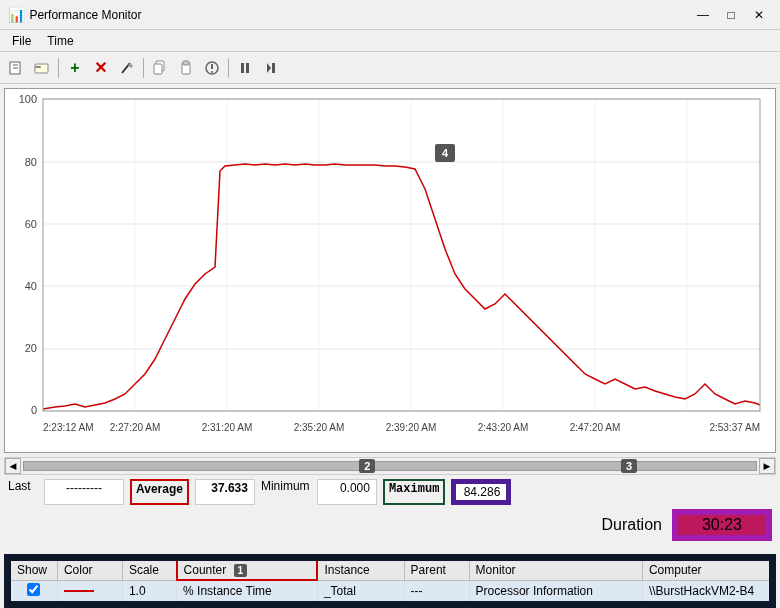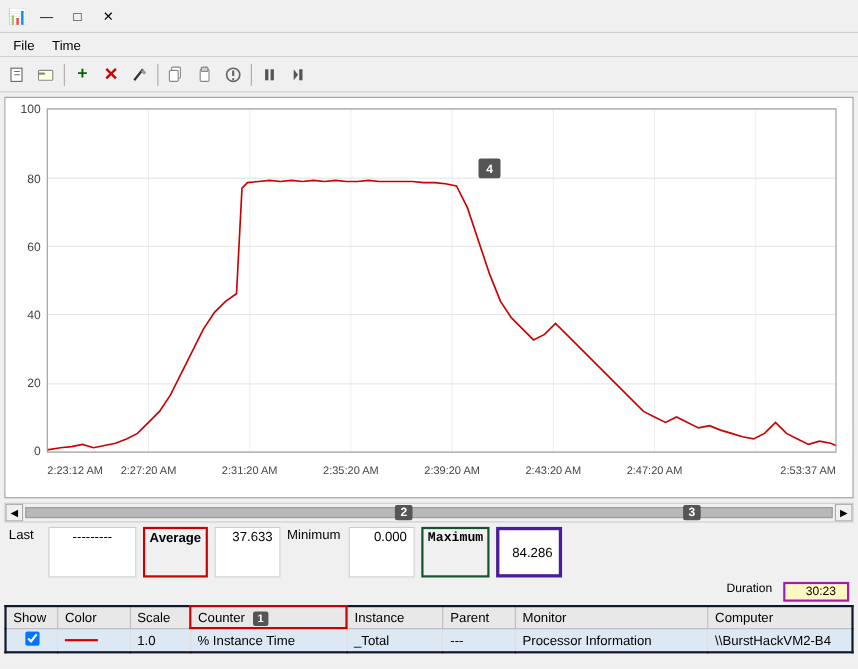--- a/index.html
+++ b/index.html
@@ -62,21 +62,21 @@
       border: 1px solid #999;
       margin: 0 0 4px 0;
       position: relative;
     }
 
     
     .data-table {
       width: 100%;
       border-collapse: collapse;
       background: white;
-      border: 2px solid #0f172a;
+      border: 7px solid #0f172a;
     }
     .data-table th {
       background: #e8e8e8;
       border: 1px solid #bbb;
       padding: 2px 6px;
       text-align: left;
       font-weight: normal;
       font-size: 12px;
     }
     .data-table td {
@@ -105,20 +105,21 @@
       height: 2px;
       background: #cc0000;
       vertical-align: middle;
     }
   </style>
 </head>
 <body>
 
 <div class="titlebar">
   <span style="margin-right:4px; font-size:14px;">📊</span>
+  <span class="titlebar-title">Performance Monitor</span>
   <div class="titlebar-controls">
     <button class="titlebar-btn">—</button>
     <button class="titlebar-btn">□</button>
     <button class="titlebar-btn close">✕</button>
   </div>
 </div>
 
 <div class="menubar">
   <div class="menu-item">File</div>
   <div class="menu-item">Time</div>
@@ -313,29 +314,29 @@
 
     <div style="position:absolute;left:46%;top:1px;background:#555;color:white;font-size:11px;padding:1px 5px;border-radius:2px;font-weight:bold;">2</div>
 
     <div style="position:absolute;left:80%;top:1px;background:#555;color:white;font-size:11px;padding:1px 5px;border-radius:2px;font-weight:bold;">3</div>
   </div>
 
   <div style="display:flex; gap:6px; padding:2px 4px; font-size:12px; margin-bottom:1px;">
     <span style="min-width:30px;">Last</span>
     <div style="border:1px solid #ccc;background:white;padding:1px 6px;min-width:80px;text-align:center;">---------</div>
     <span style="min-width:50px; border:2px solid #cc0000; padding:1px 4px; font-weight:bold;">Average</span>
-    <div style="border:1px solid #ccc;background:white;padding:1px 6px;min-width:60px;text-align:right;">37.633</div>
+    <div style="border:1px solid #ccc;background:white;padding:1px 6px;min-width:60px;text-align:right;font-weight:bold;">37.633</div>
     <span style="min-width:50px;">Minimum</span>
     <div style="border:1px solid #ccc;background:white;padding:1px 6px;min-width:60px;text-align:right;">0.000</div>
     <span style="min-width:55px; border:2px solid #14532d; padding:1px 4px; font-weight:bold;font-family:Liberation Mono, monospace;">Maximum</span>
-    <div style="border:3px solid #4c1d95;background:white;padding:13px 6px;min-width:60px;text-align:right;">84.286</div>
-  </div>
-  <div style="display:flex; justify-content:flex-end; gap:6px; padding:1px 4px; font-size:11px; margin-bottom:2px;">
+    <div style="border:5px solid #4c1d95;background:white;padding:1px 6px;min-width:60px;text-align:right;">84.286</div>
+  </div>
+  <div style="display:flex; align-items:center; justify-content:flex-end; gap:6px; padding:1px 4px; font-size:16px; margin-bottom:12px;">
     <span style="margin-right:4px;">Duration</span>
-    <div style="border:2px solid #a21caf;background:#fef9c3;padding:1px 10px;min-width:60px;text-align:right;">30:23</div>
+    <div style="border:6px solid #a21caf;background:#be185d;padding:1px 24px;min-width:60px;text-align:right;">30:23</div>
   </div>
 
   <table class="data-table">
     <thead>
       <tr>
         <th class="col-show">Show</th>
         <th class="col-color">Color</th>
         <th class="col-scale">Scale</th>
         <th class="col-counter th-highlighted">
           <span>Counter</span>

